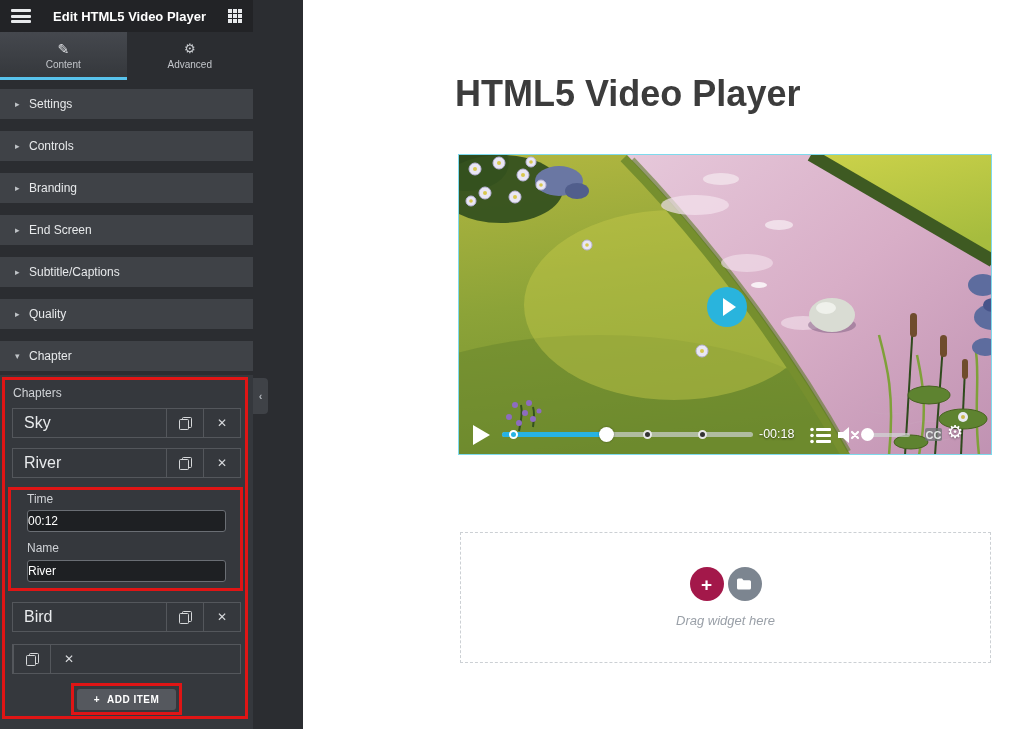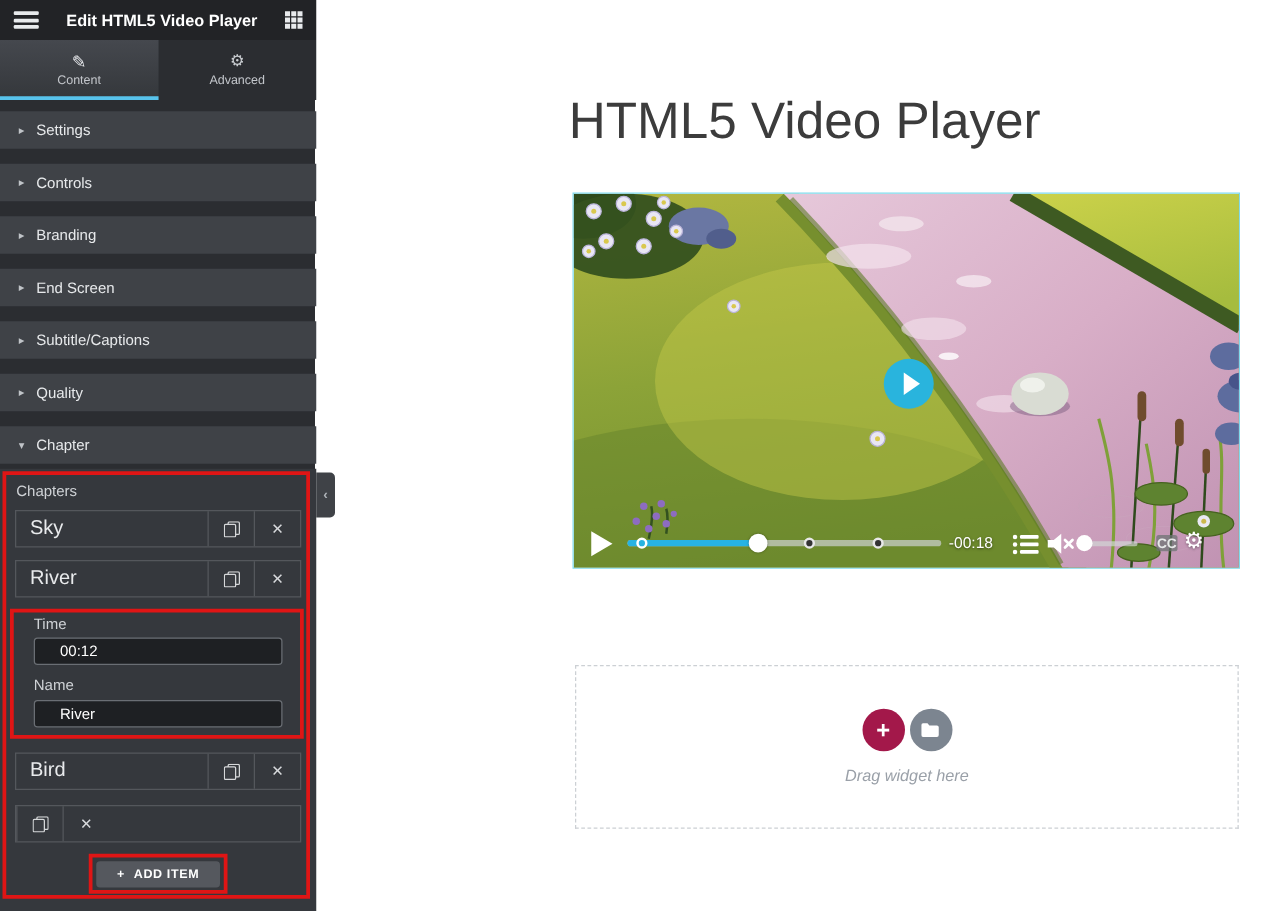--- a/index.html
+++ b/index.html
@@ -1,21 +1,21 @@
 <!DOCTYPE html>
 <html><head>
 <meta charset="utf-8">
 <style>
   * { margin:0; padding:0; box-sizing:border-box; }
   body { background:#fff; }
   .stage { position:relative; width:1024px; height:729px; overflow:hidden;
            font-family:"Liberation Sans", sans-serif; background:#fff; }
 
   
-  .panel { position:absolute; left:0; top:0; width:252px; height:729px;
+  .panel { position:absolute; left:0; top:0; width:303px; height:729px;
            background:#2b2d31; z-index:5; }
   .panel-header { position:absolute; left:0; top:0; width:253px; height:32px;
            background:#222326; display:flex; align-items:center; }
   .hamburger { width:20px; height:14px; margin-left:11px; display:flex;
            flex-direction:column; justify-content:space-between; cursor:pointer; }
   .hamburger i { display:block; height:3px; background:#e8eaec; border-radius:1px; }
   .panel-title { flex:1; text-align:center; color:#ffffff; font-size:13px; font-weight:bold; }
   .grid-icon { width:14px; height:14px; margin-right:11px; display:grid;
            grid-template-columns:repeat(3,4px); grid-template-rows:repeat(3,4px);
            gap:1px; cursor:pointer; }
@@ -45,40 +45,40 @@
          border:1px solid #54575c; display:flex; align-items:stretch; cursor:pointer; }
   .rep-label { flex:1; display:flex; align-items:center; padding-left:11px;
          font-size:16px; color:#e8eaec; }
   .rep-cell { width:37px; display:flex; align-items:center; justify-content:center;
          border-left:1px solid #54575c; cursor:pointer; }
   .rep-cell .x { font-size:12px; color:#d8dadd; }
 
   .ctl-label { position:absolute; left:27px; font-size:12px; color:#cfd2d6; }
   .ctl-input { position:absolute; left:27px; width:199px; height:22px;
          background:#1e2023; border:1px solid #6a6e74; border-radius:3px;
-         color:#ffffff; font-size:12px; padding-left:20px;
+         color:#ffffff; font-size:12px; padding-left:0;
          font-family:"Liberation Sans",sans-serif; }
 
   .add-btn { position:absolute; left:77px; top:689px; width:99px; height:21px;
          background:#55585e; border:none; border-radius:3px; color:#fff;
          font-size:10px; font-weight:bold; letter-spacing:.5px; cursor:pointer;
          display:flex; align-items:center; justify-content:center; gap:7px;
          font-family:"Liberation Sans",sans-serif; }
 
   .ann { position:absolute; border:3px solid #e01515; pointer-events:none; z-index:9; }
 
   .collapse-tab { position:absolute; left:253px; top:378px; width:15px; height:36px;
          background:#3f4247; border-radius:0 4px 4px 0; display:flex;
          align-items:center; justify-content:center; cursor:pointer; z-index:6; }
   .collapse-tab span { color:#aeb3b8; font-size:11px; font-weight:bold; }
 
   
   .canvas { position:absolute; left:253px; top:0; width:771px; height:729px; background:#fff; }
-  .page-heading { position:absolute; left:202px; top:73px; font-size:41px;
-         font-weight:400; color:#3c3c3c; letter-spacing:0; }
+  .page-heading { position:absolute; left:202px; top:73px; font-size:36px;
+         font-weight:700; color:#3c3c3c; letter-spacing:0; }
 
   .video { position:absolute; left:205px; top:154px; width:534px; height:301px;
          border:1px solid #7edaed; overflow:hidden; cursor:pointer; }
   .video svg.scene { position:absolute; left:0; top:0; }
 
   .big-play { position:absolute; left:248px; top:132px; width:40px; height:40px;
          border-radius:50%; background:#29b4dd; cursor:pointer; }
   .big-play i { position:absolute; left:16px; top:11px; width:0; height:0;
          border-left:13px solid #fff; border-top:9px solid transparent;
          border-bottom:9px solid transparent; }

